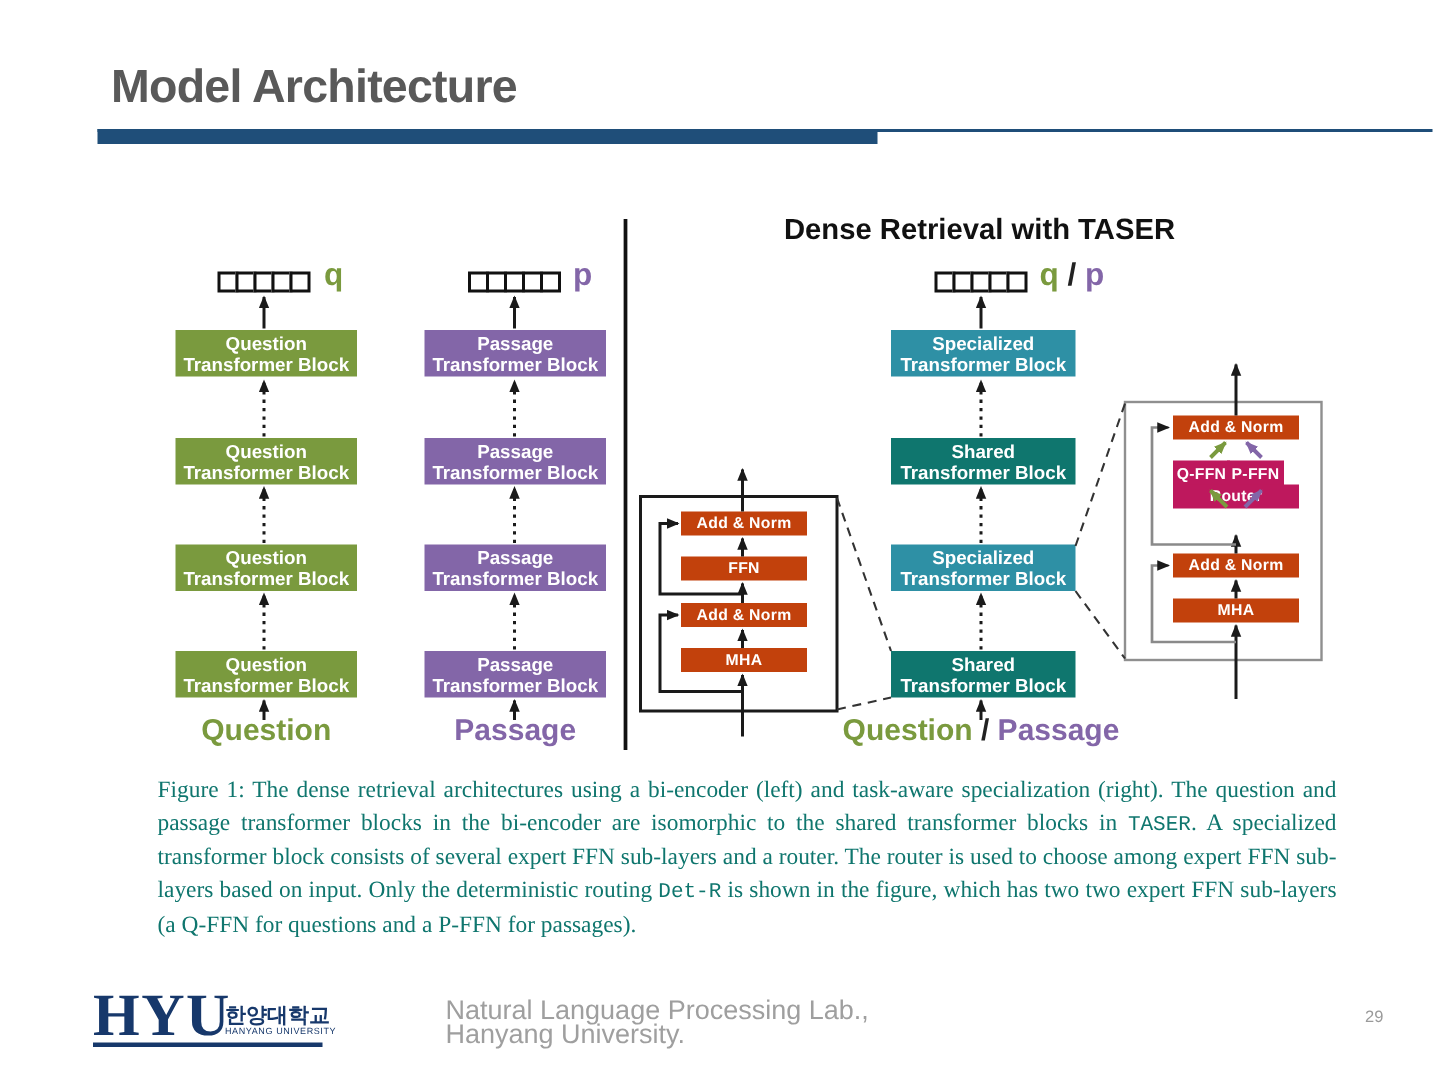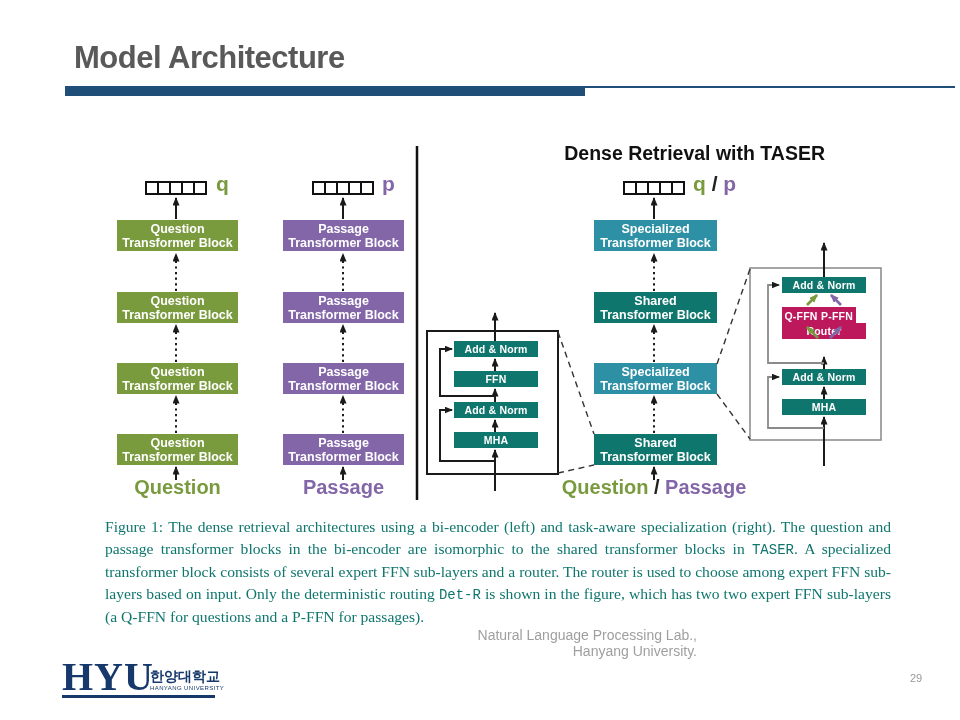--- a/index.html
+++ b/index.html
@@ -25,54 +25,54 @@
   .green{background:#7a9a3e;} .purple{background:#8366a8;}
   .teal{background:#2e90a5;width:123px;} .brick{background:#0f766e;width:123px;}
 
   
   .sqrow{position:absolute;display:flex;z-index:2;}
   .sq{width:14px;height:14px;box-sizing:border-box;border:2px solid #111;background:#fff;margin-left:-2px;}
   .sq:first-child{margin-left:0;}
   .emb-label{position:absolute;top:172px;font-size:21px;font-weight:700;z-index:2;}
 
   
-  .ibox{position:absolute;width:84px;height:16px;background:#0f766e;color:#fff;
+  .ibox{position:absolute;width:84px;height:16px;background:#c2410c;color:#fff;
         font-size:10.5px;font-weight:700;display:flex;align-items:center;
         justify-content:center;z-index:2;letter-spacing:0.2px;}
   .ibox.tealbox{background:#be185d;}
   .ibox.small{width:38px;height:17px;}
 
   
   .caption{position:absolute;left:88px;top:516px;width:786px;text-align:justify;
            font-family:"Liberation Serif",serif;font-size:15.6px;line-height:21.5px;color:#0f766e;}
   .caption .mono{font-family:"Liberation Mono",monospace;font-size:14px;}
 
   
-  .footer-lab{position:absolute;left:280px;top:627px;width:400px;text-align:right;
-              font-size:14px;line-height:16px;color:#9f9f9f;white-space:pre-line;}
+  .footer-lab{position:absolute;left:280px;top:665px;width:400px;text-align:left;
+              font-size:18px;line-height:16px;color:#9f9f9f;white-space:pre-line;}
   .page-num{position:absolute;left:893px;top:672px;font-size:11px;color:#9a9a9a;}
   .logo{position:absolute;left:45px;top:660px;width:155px;height:40px;}
   .logo-acronym{position:absolute;left:0;top:-2px;font-family:"Liberation Serif",serif;
                 font-weight:700;font-size:40px;line-height:38px;color:#17386b;letter-spacing:1px;}
   .logo-kr{position:absolute;left:88px;top:8px;font-size:14px;font-weight:700;color:#17386b;white-space:nowrap;}
   .logo-en{position:absolute;left:88px;top:25px;font-size:6px;color:#17386b;letter-spacing:0.4px;white-space:nowrap;}
   .logo-rule{position:absolute;left:0;top:35px;width:153px;height:3px;background:#17386b;}
 
   svg.overlay{position:absolute;left:0;top:0;z-index:3;pointer-events:none;}
 </style>
 </head>
 <body>
 
 <div class="slide">
 
   <div class="page-title">Model Architecture</div>
   <div class="rule-thin"></div>
   <div class="rule-thick"></div>
 
-  <div class="dtitle" style="left:508px;text-align:right;">Dense Retrieval with TASER</div>
+  <div class="dtitle" style="left:486px;">Dense Retrieval with TASER</div>
 
   <div class="sqrow" style="left:128px;top:181px;">
     <div class="sq"></div>
       <div class="sq"></div>
       <div class="sq"></div>
       <div class="sq"></div>
       <div class="sq"></div>
   </div>
   <div class="emb-label qcolor" style="left:199px;">q</div>
 

